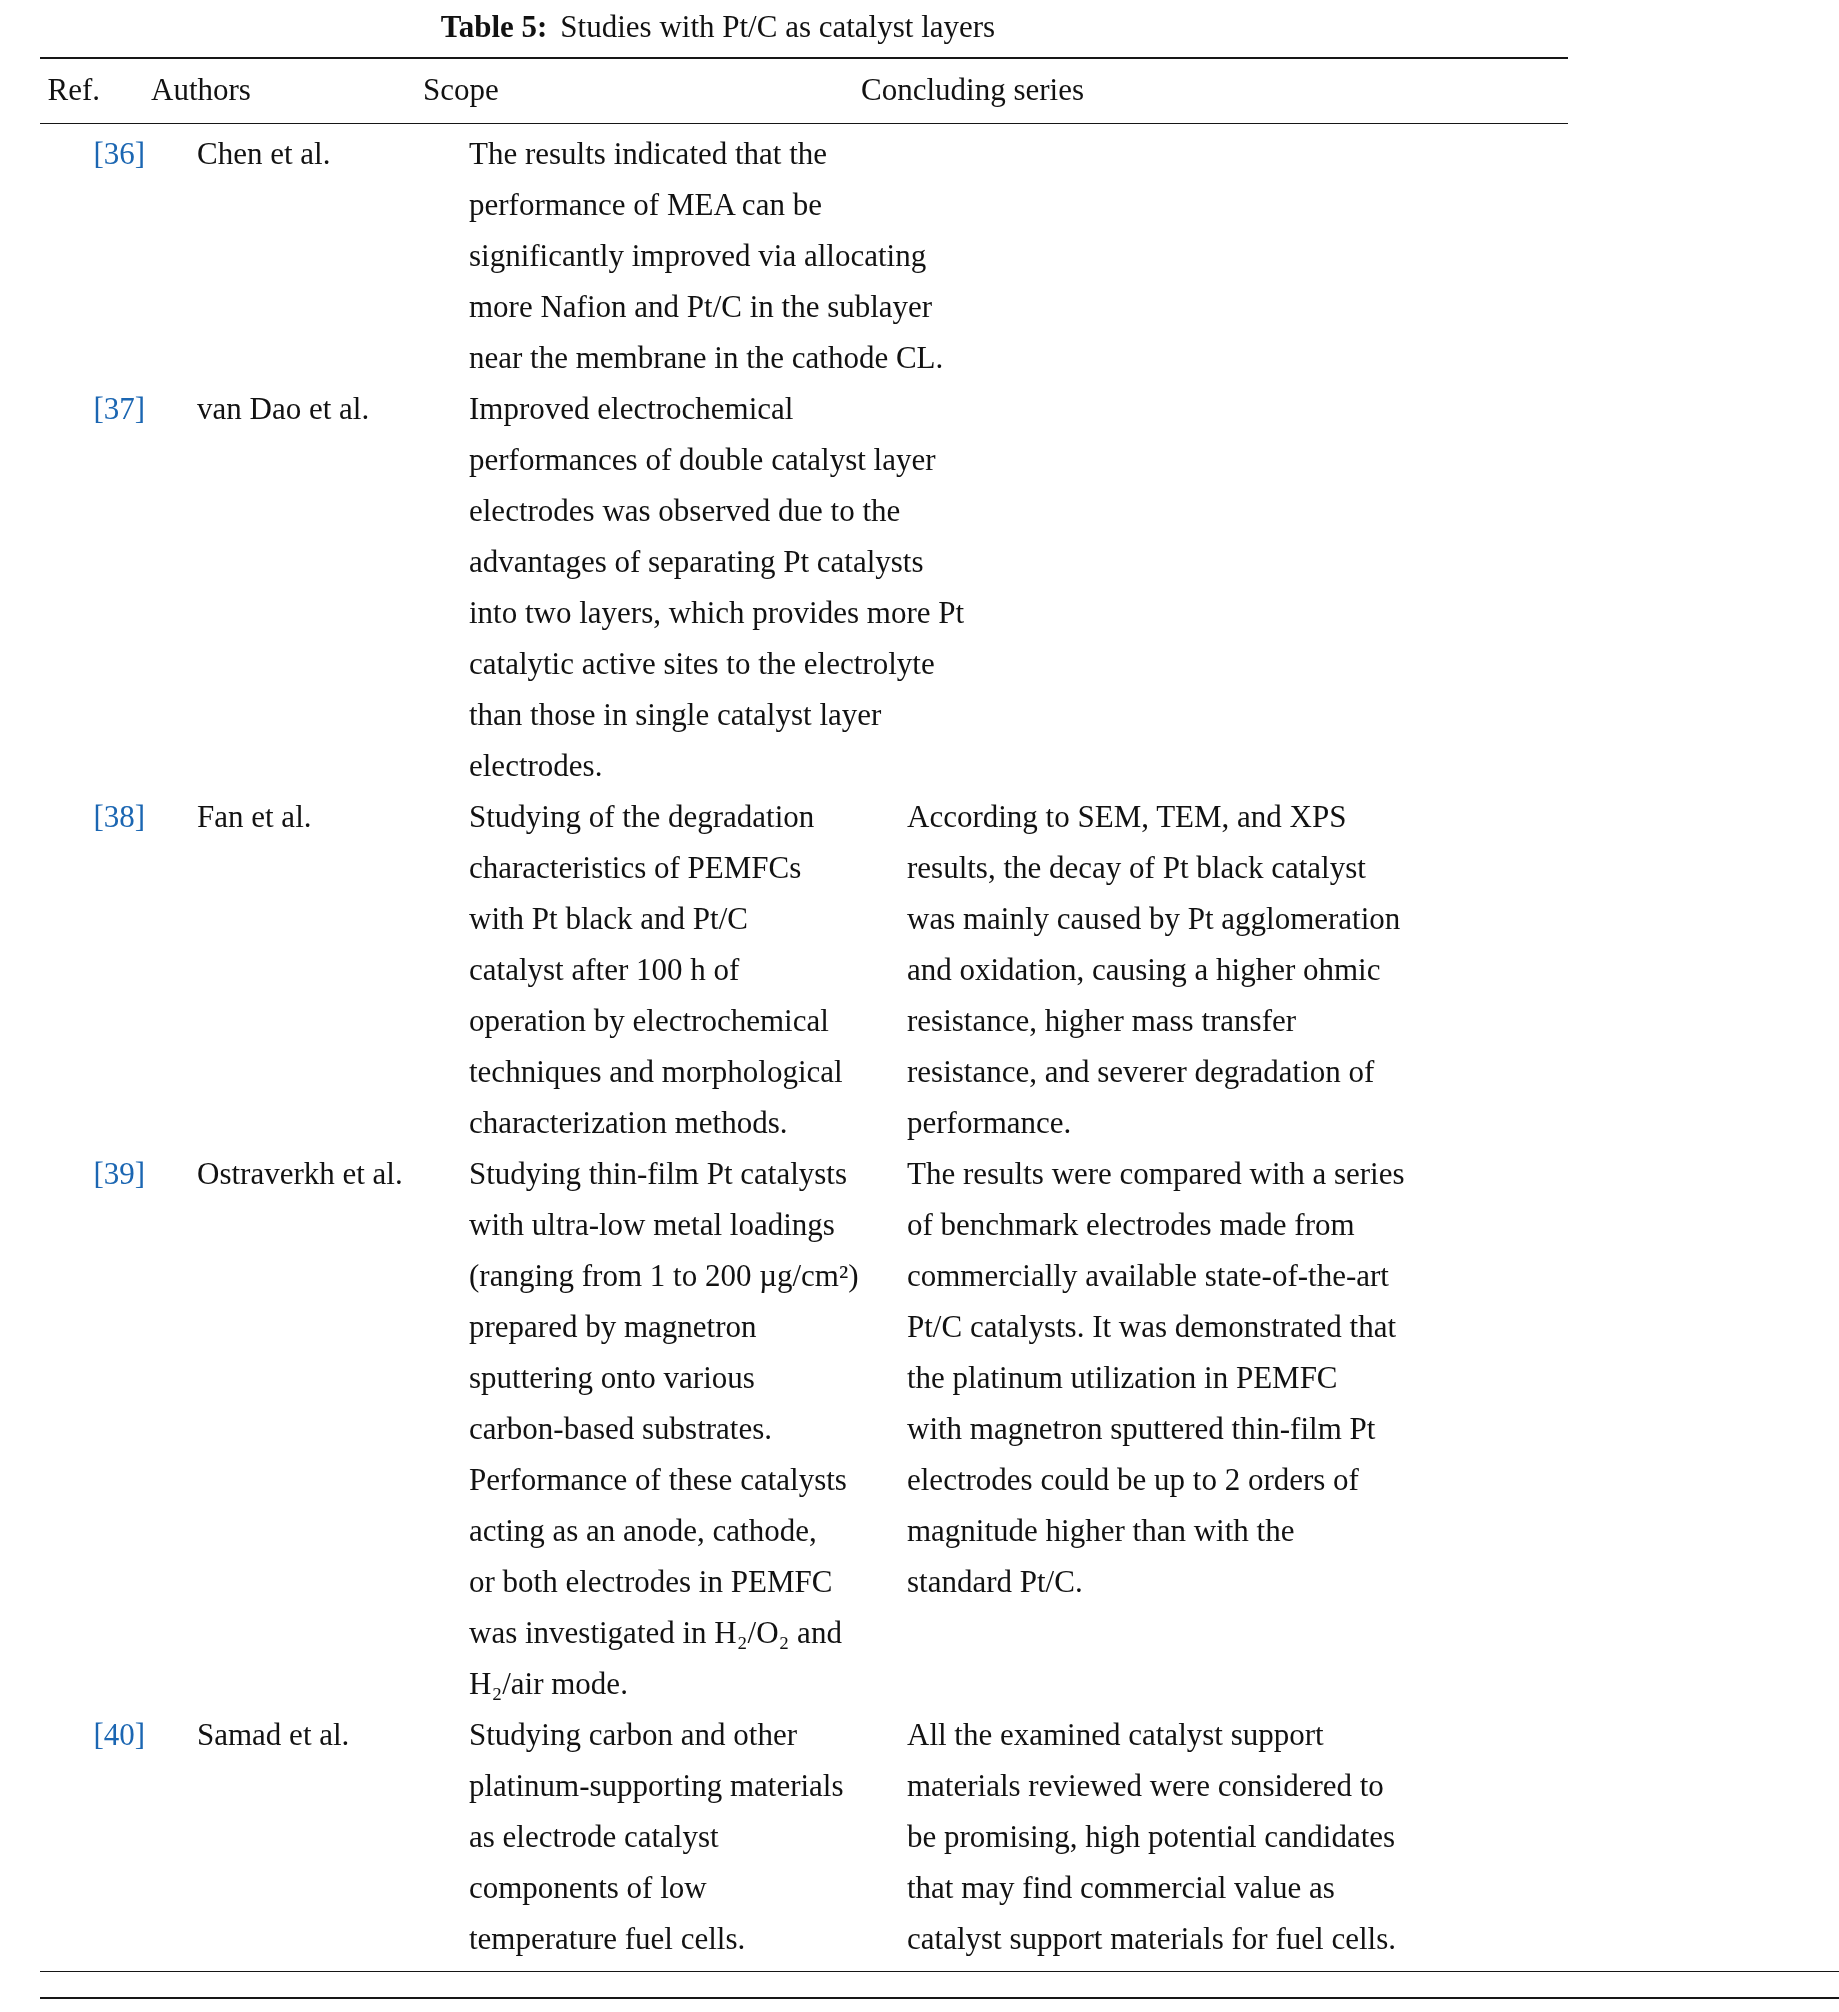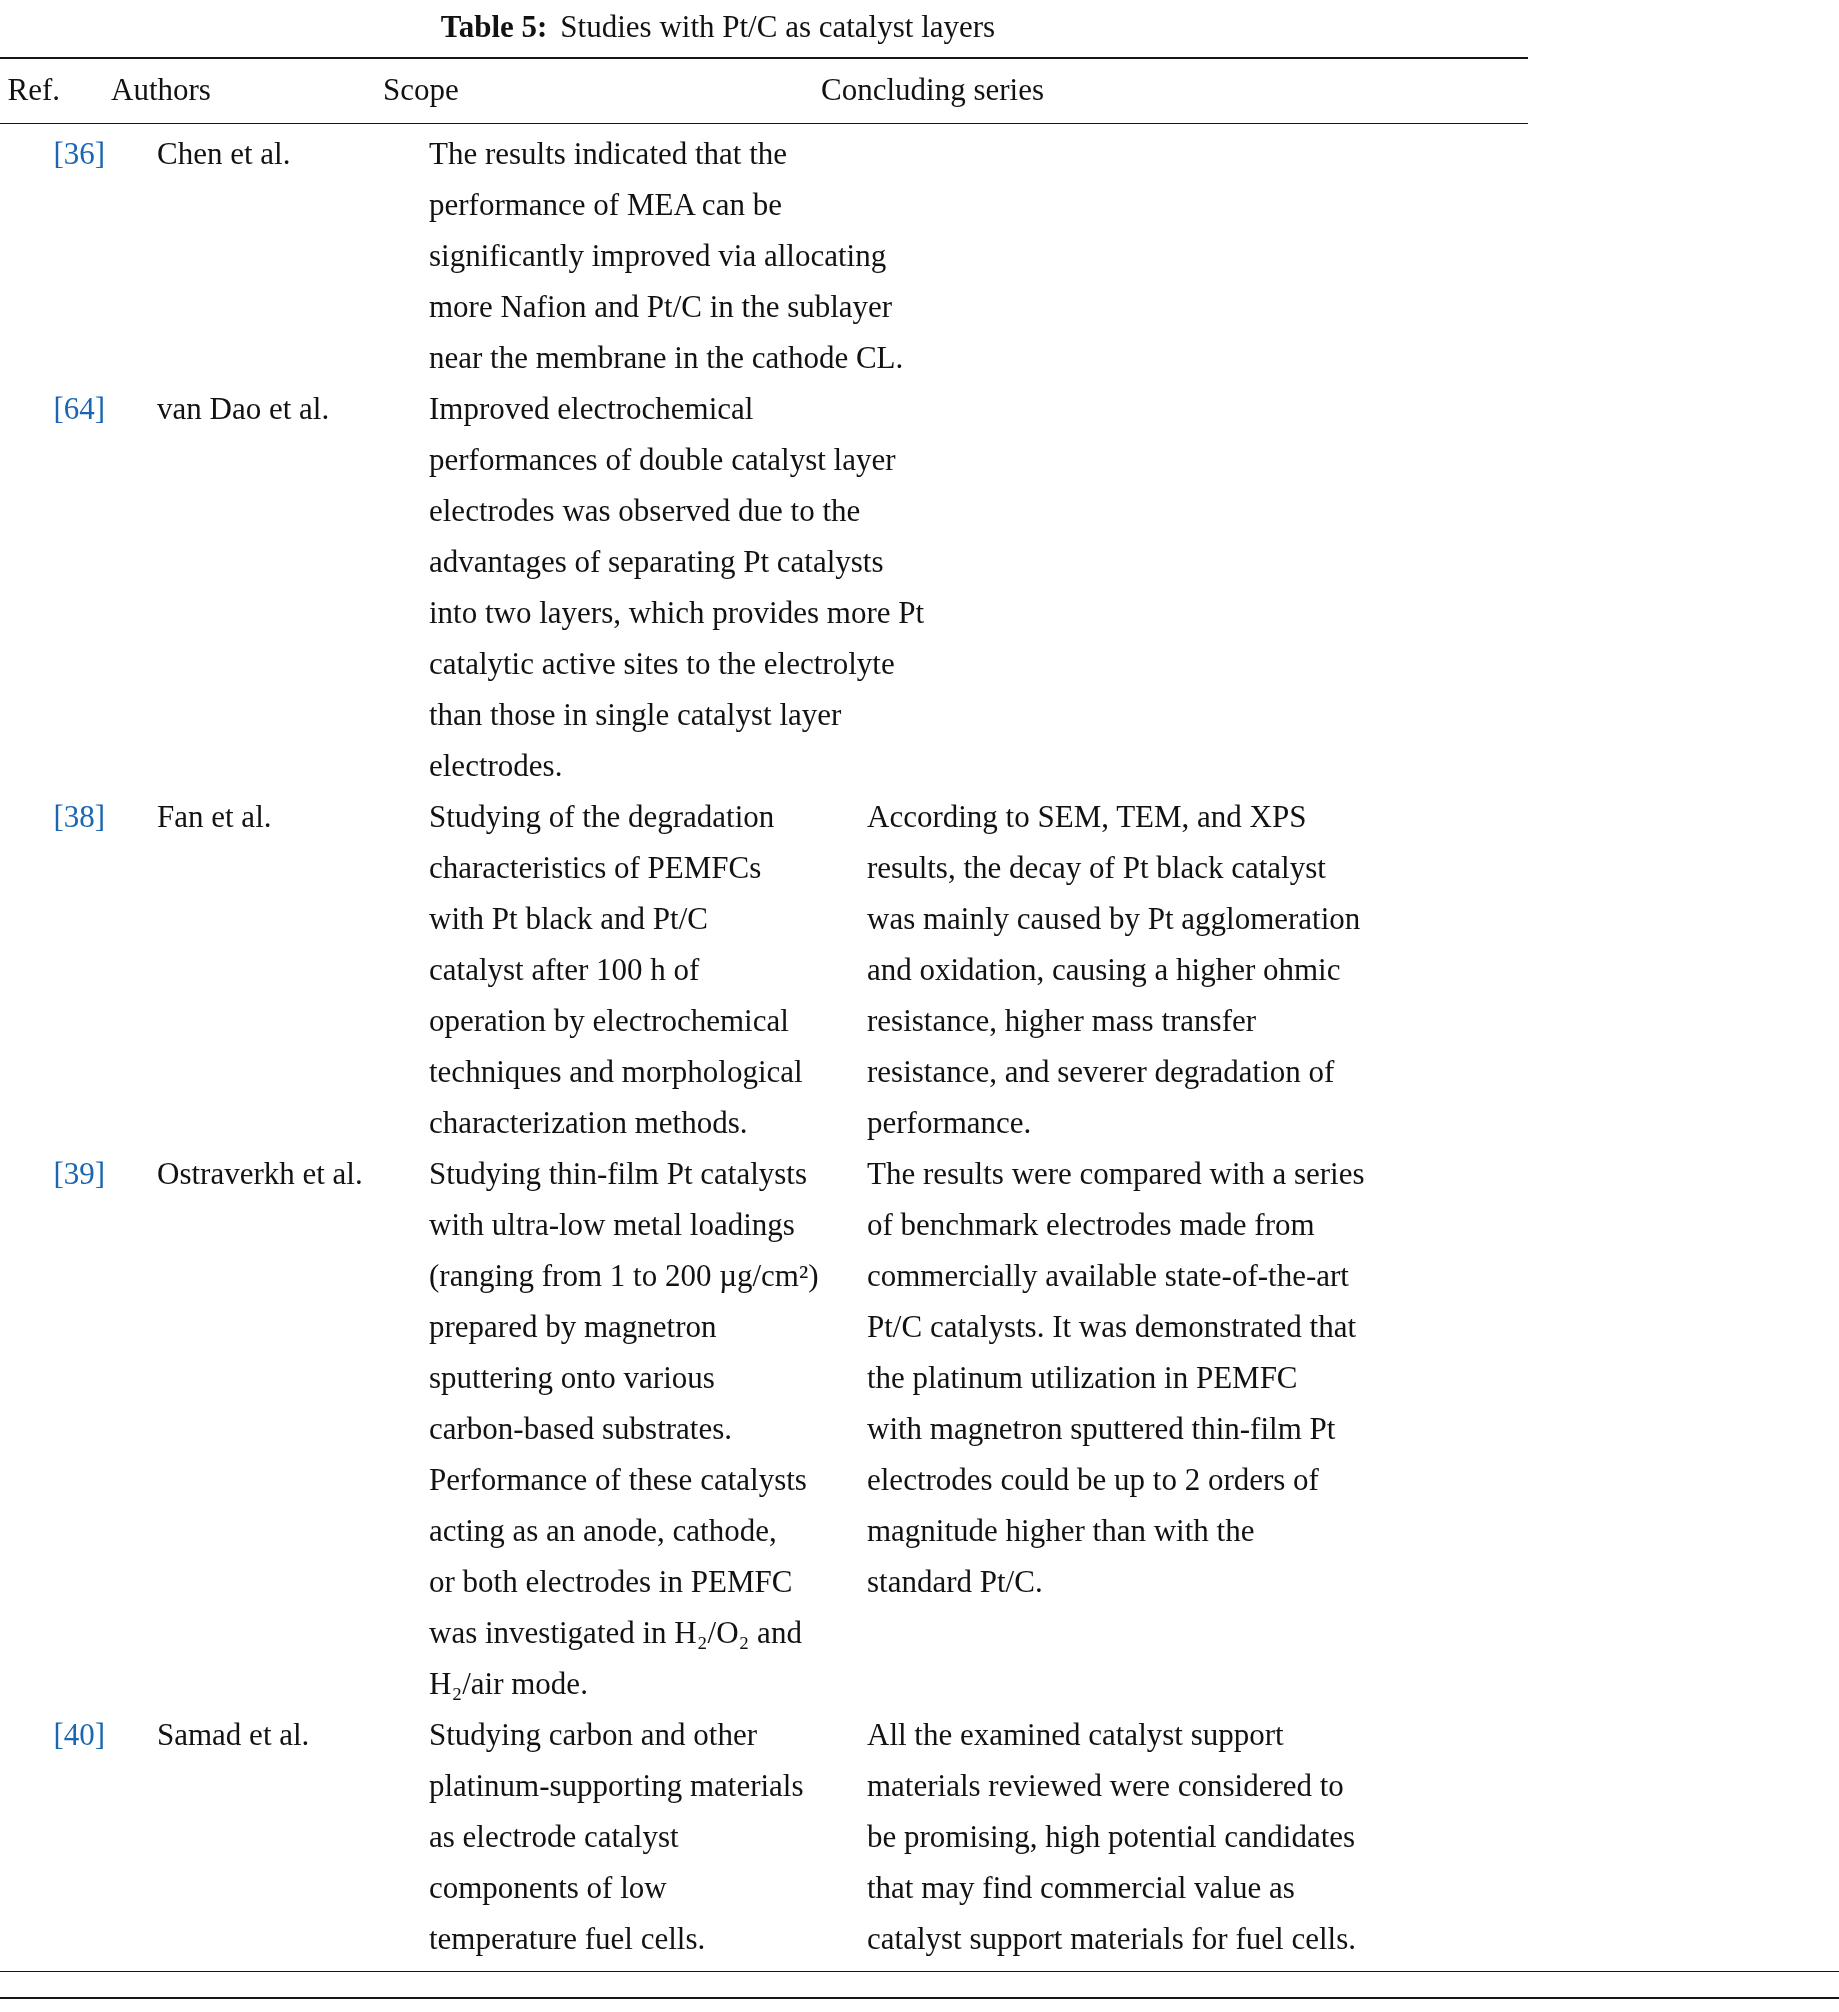--- a/index.html
+++ b/index.html
@@ -16,20 +16,21 @@
     width: 1356px;
     text-align: center;
     padding: 9.4px 0 11.3px 0;
     margin-left: 40px;
   }
   .caption-label { font-weight: 700; }
   .caption-text { margin-left: 13px; }
   .table {
     width: 1528px;
     border-top: 2.8px solid #161616;
+    margin-left: 40px;
   }
   .row {
     display: grid;
     grid-template-columns: 111px 272px 438px 1fr;
     align-items: start;
     padding-left: 46px;
   }
   .thead {
     border-bottom: 1.9px solid #161616;
     padding: 5.6px 0 7.5px 0;
@@ -76,21 +77,21 @@
         <div class="cell c-ref"><a class="ref-link">[36]</a></div>
         <div class="cell">Chen et al.</div>
         <div class="cell">The results indicated that the
 performance of MEA can be
 significantly improved via allocating
 more Nafion and Pt/C in the sublayer
 near the membrane in the cathode CL.</div>
       </div>
 
       <div class="row">
-        <div class="cell c-ref"><a class="ref-link">[64]</a></div>
+        <div class="cell c-ref"><a class="ref-link">[37]</a></div>
         <div class="cell">van Dao et al.</div>
         <div class="cell">Improved electrochemical
 performances of double catalyst layer
 electrodes was observed due to the
 advantages of separating Pt catalysts
 into two layers, which provides more Pt
 catalytic active sites to the electrolyte
 than those in single catalyst layer
 electrodes.</div>
       </div>

